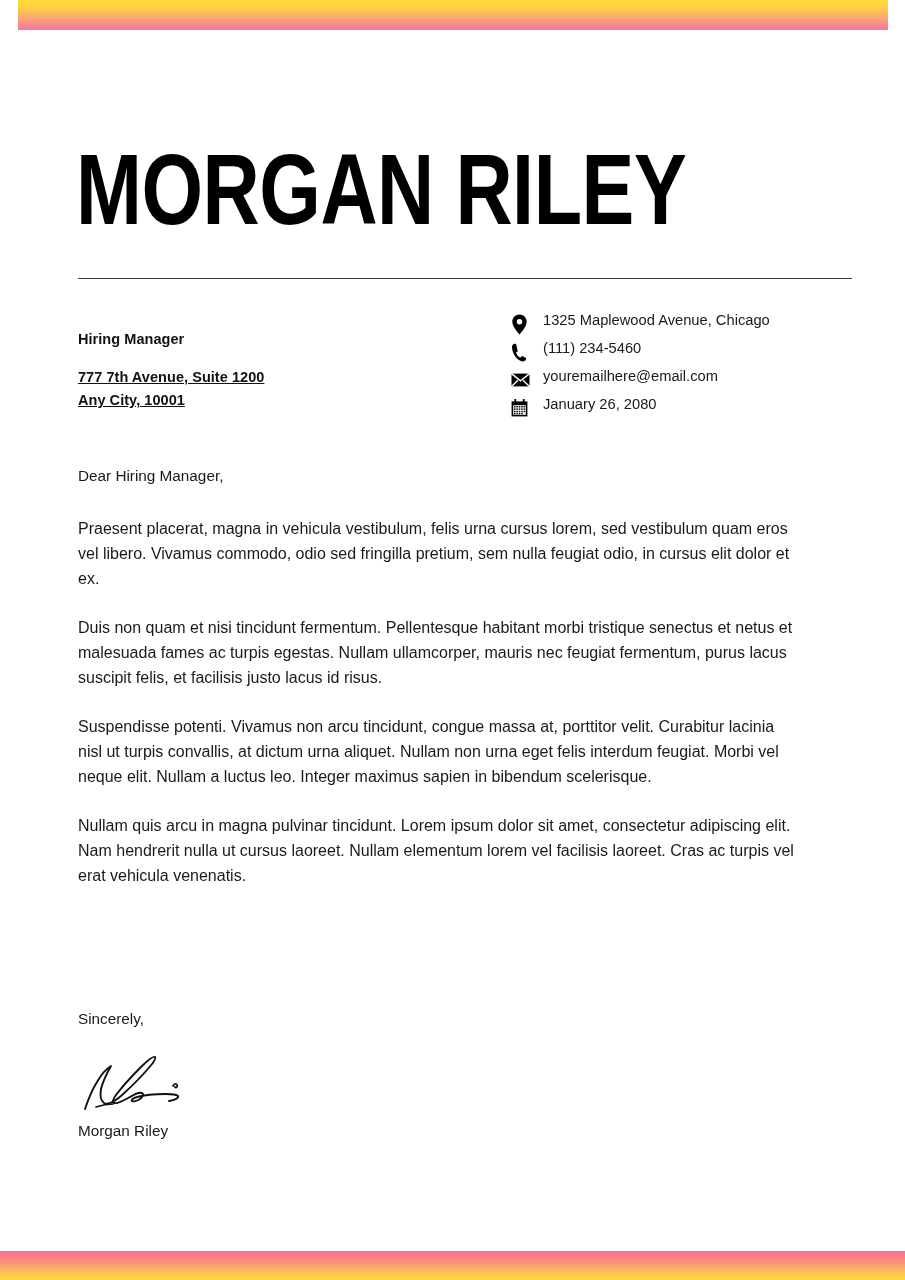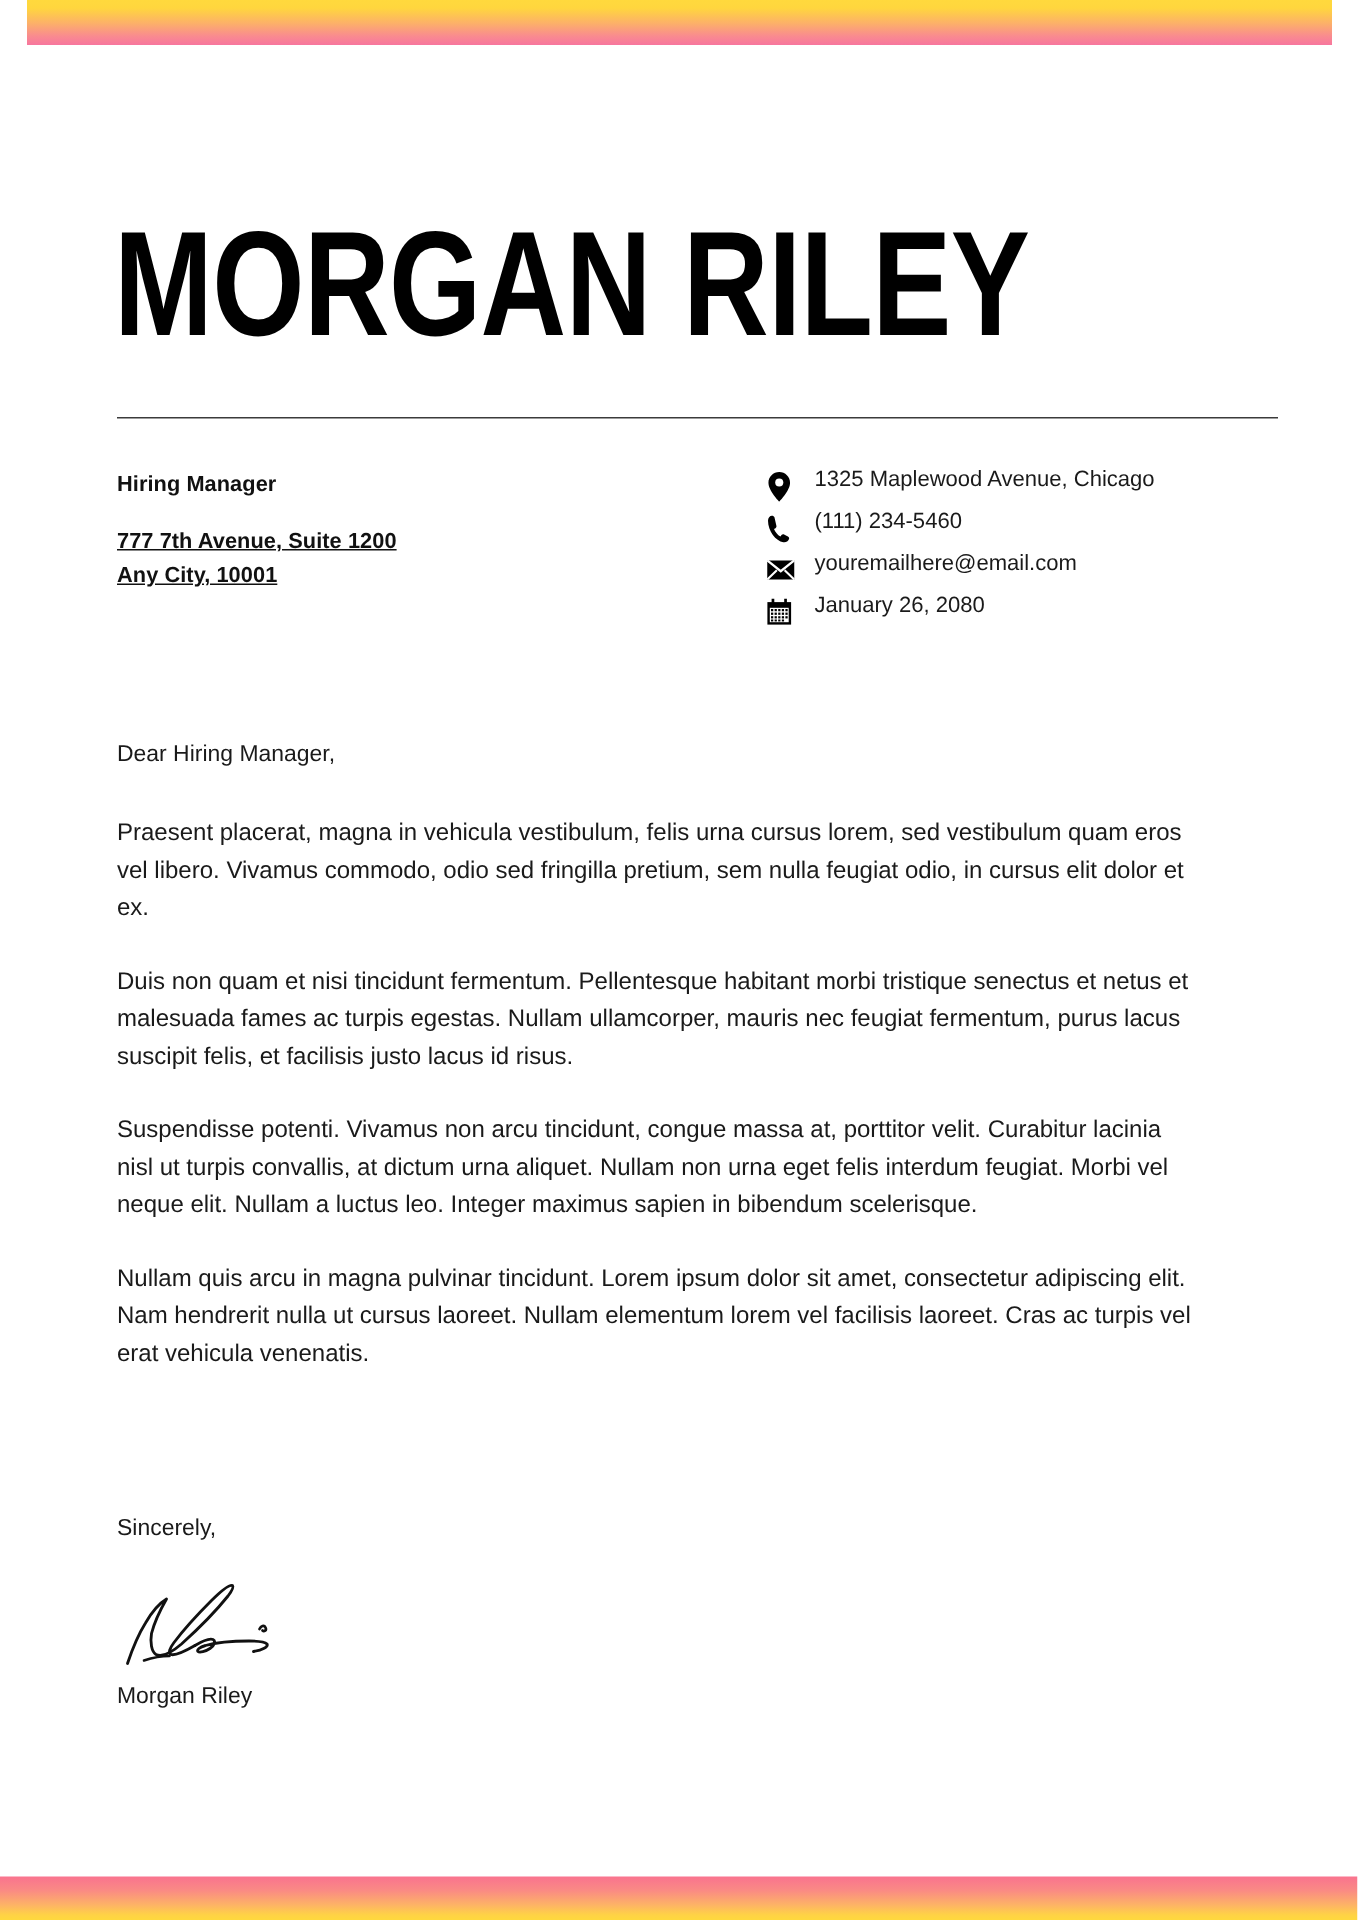--- a/index.html
+++ b/index.html
@@ -67,21 +67,21 @@
     top: 278px;
     width: 774px;
     height: 1px;
     background: #3b3b3b;
   }
 
   
   .recipient {
     position: absolute;
     left: 78px;
-    top: 313px;
+    top: 329px;
     width: 380px;
   }
   .recipient .role {
     font-size: 14.5px;
     font-weight: 700;
     line-height: 20px;
     letter-spacing: 0.05px;
     margin: 0 0 17px 0;
     color: #111111;
   }
@@ -123,21 +123,21 @@
     line-height: 20px;
     color: #1a1a1a;
     font-weight: 400;
     white-space: nowrap;
   }
 
   
   .letter {
     position: absolute;
     left: 78px;
-    top: 491px;
+    top: 464px;
     width: 716px;
   }
   .salutation {
     font-size: 15.3px;
     line-height: 24px;
     margin: 0 0 28px 0;
     color: #1a1a1a;
   }
   .para {
     font-size: 16px;

